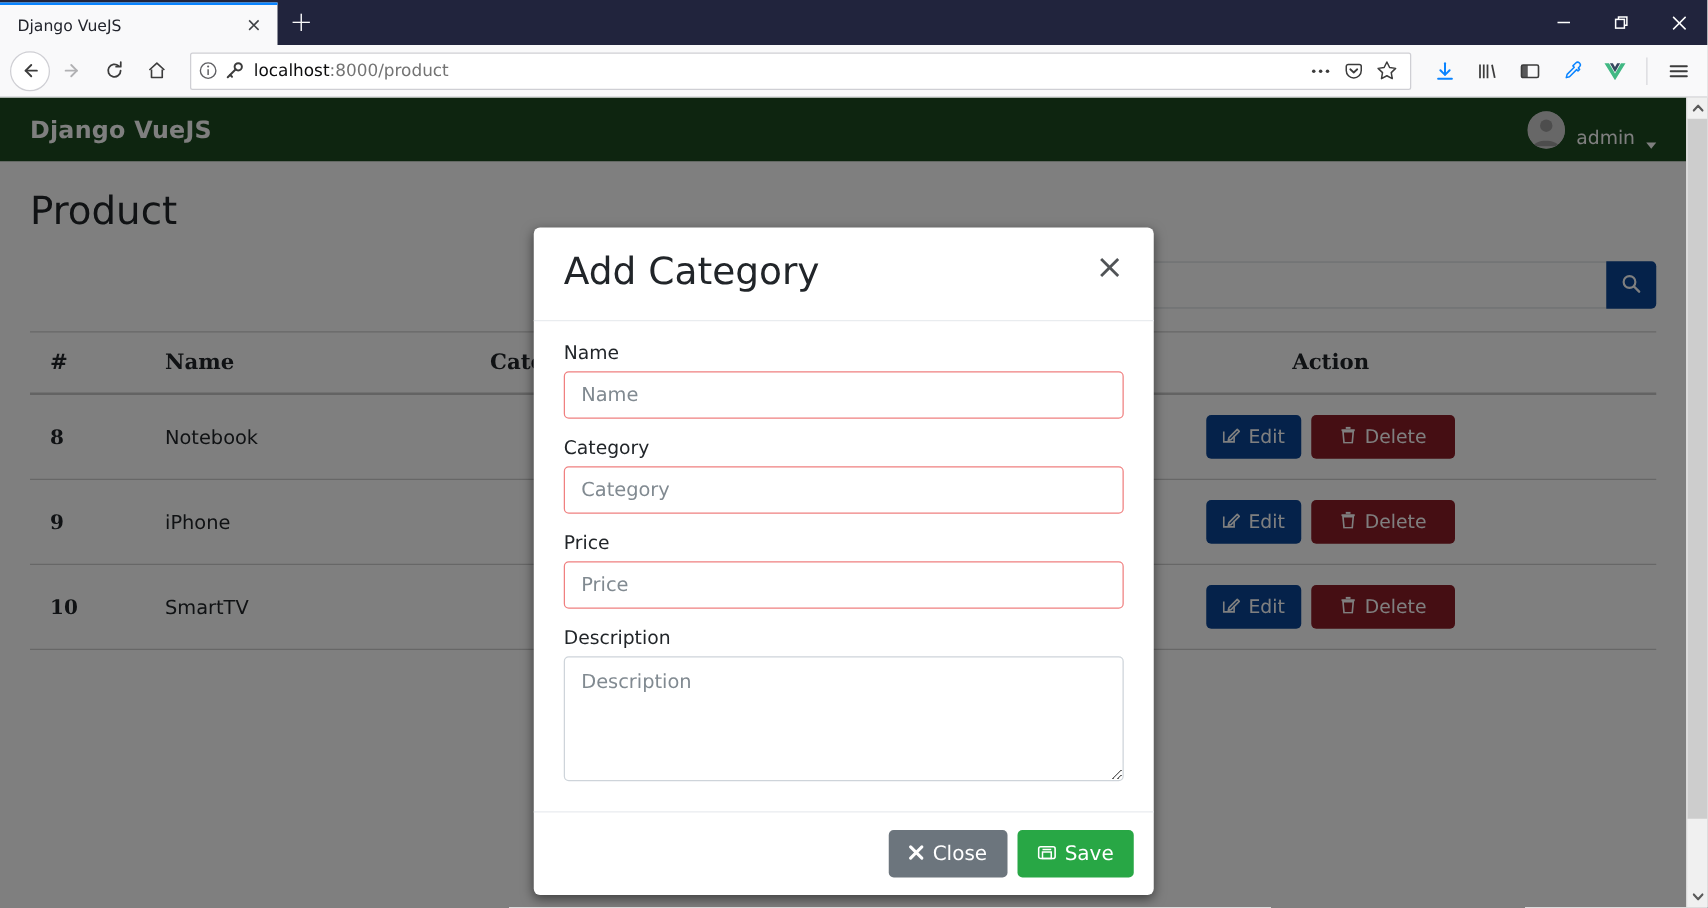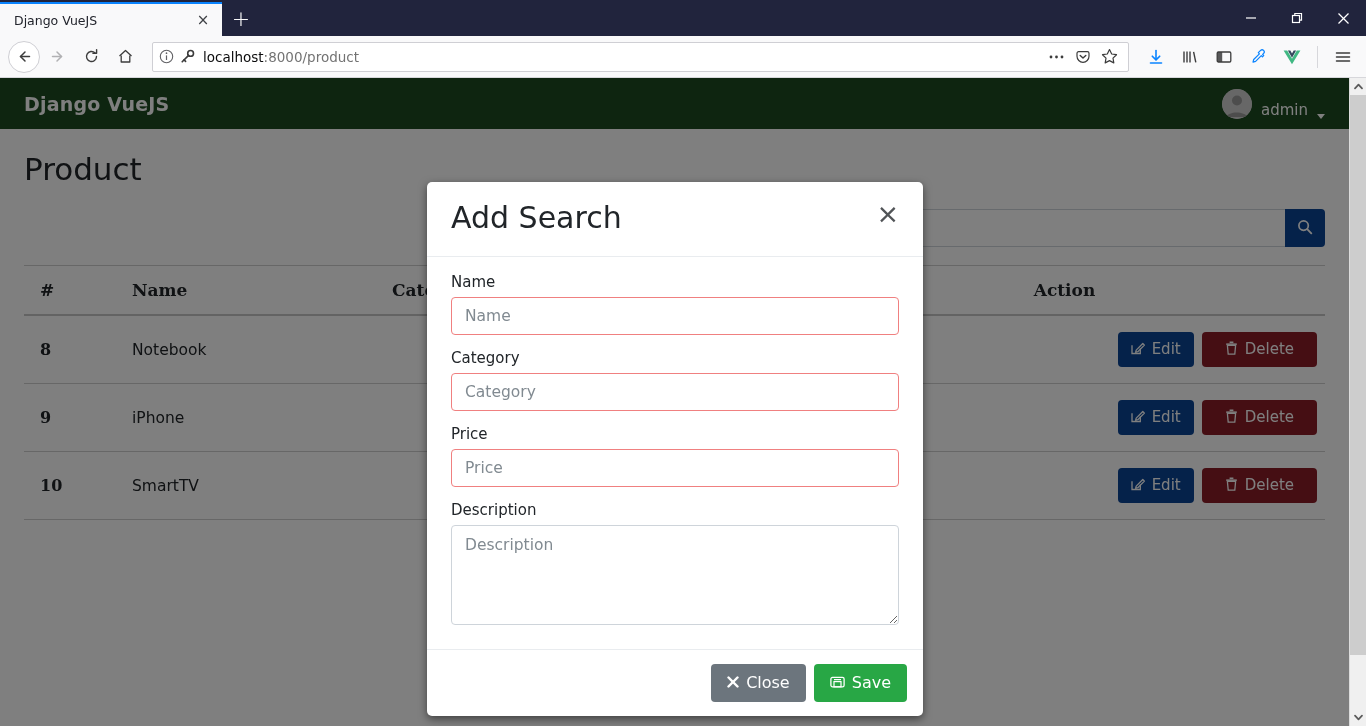--- a/index.html
+++ b/index.html
@@ -118,21 +118,21 @@
     border-bottom: 1px solid #cfcfcf; vertical-align: middle;
   }
   table.products td.idcol {
     font-family: "DejaVu Serif", "Liberation Serif", serif; font-weight: bold; font-size: 16px;
   }
   .col-id { width: 100px; padding-left: 16px !important; }
   .col-name { width: 260px; }
   .col-cat { width: 240px; }
   .col-price { width: 180px; }
   .col-action { text-align: center !important; }
-  .action-cell { display: flex; gap: 8px; justify-content: flex-end; }
+  .action-cell { display: flex; gap: 8px; justify-content: center; }
   .btn-edit { background: #0a4595; padding: 9px 13px; font-size: 15px; }
   .btn-delete { background: #8b1c26; padding: 9px 23px; font-size: 15px; }
 
   
   .backdrop { position: absolute; inset: 0; background: rgba(0,0,0,.5); }
   .modal {
     position: absolute; left: 427px; top: 104px; width: 496px;
     background: #fff; border-radius: 5px;
     box-shadow: 0 3px 9px rgba(0,0,0,.5);
     display: flex; flex-direction: column;
@@ -457,21 +457,21 @@
             </tr>
           </tbody>
         </table>
       </div>
     </div>
 
     <div class="backdrop"></div>
 
     <div class="modal">
       <div class="modal-header">
-        <div class="modal-title">Add Search</div>
+        <div class="modal-title">Add Category</div>
         <button class="modal-close">×</button>
       </div>
 
       <div class="modal-body">
         <div class="form-group">
           <label class="form-label">Name</label>
           <input class="form-control is-invalid" type="text" placeholder="Name" style="">
         </div>
         <div class="form-group">
           <label class="form-label">Category</label>

